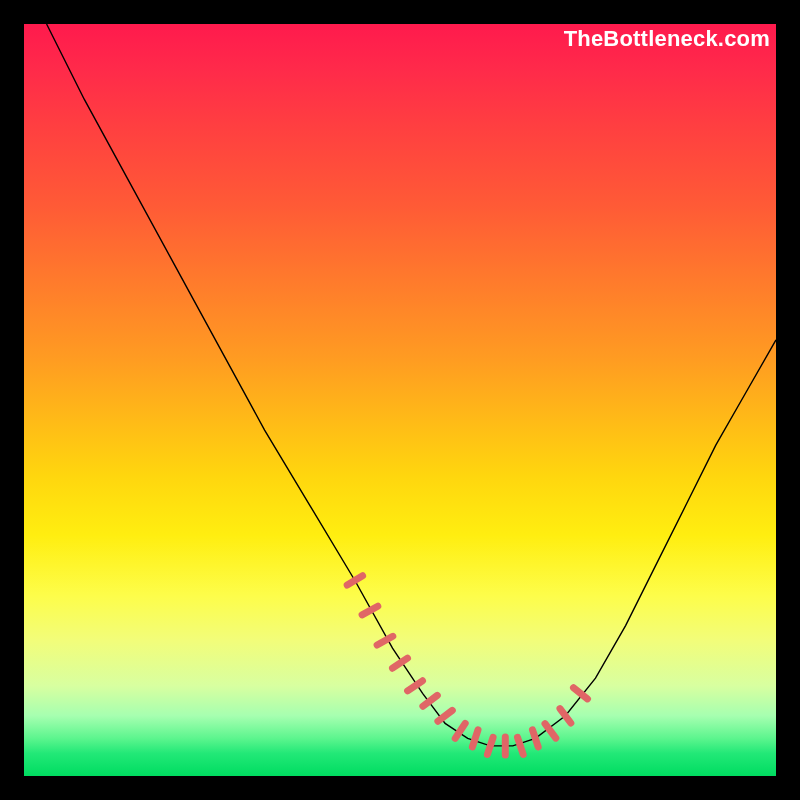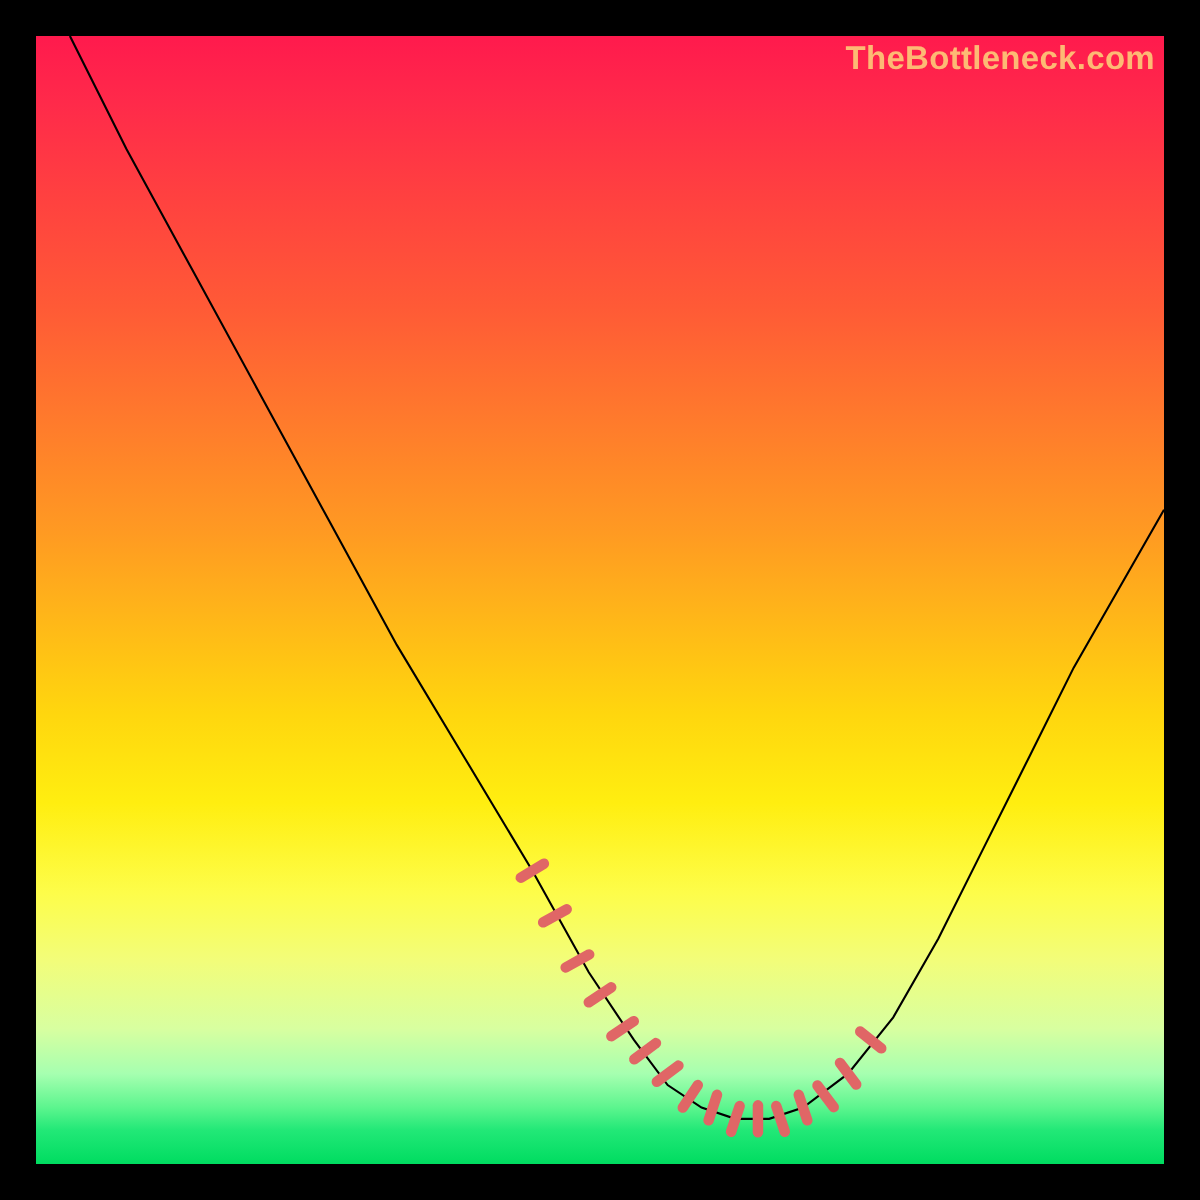--- a/index.html
+++ b/index.html
@@ -46,21 +46,21 @@
       #0be068 99%,
       #00dc60 100%
     );
   }
   .watermark {
     position: absolute;
     top: 2px;
     right: 6px;
     font-size: 22px;
     font-weight: 600;
-    color: #fdba74;
+    color: #ffffff;
     letter-spacing: 0.2px;
     user-select: none;
   }
   svg.curve {
     position: absolute;
     left: 0;
     top: 0;
     width: 752px;
     height: 752px;
     overflow: visible;

